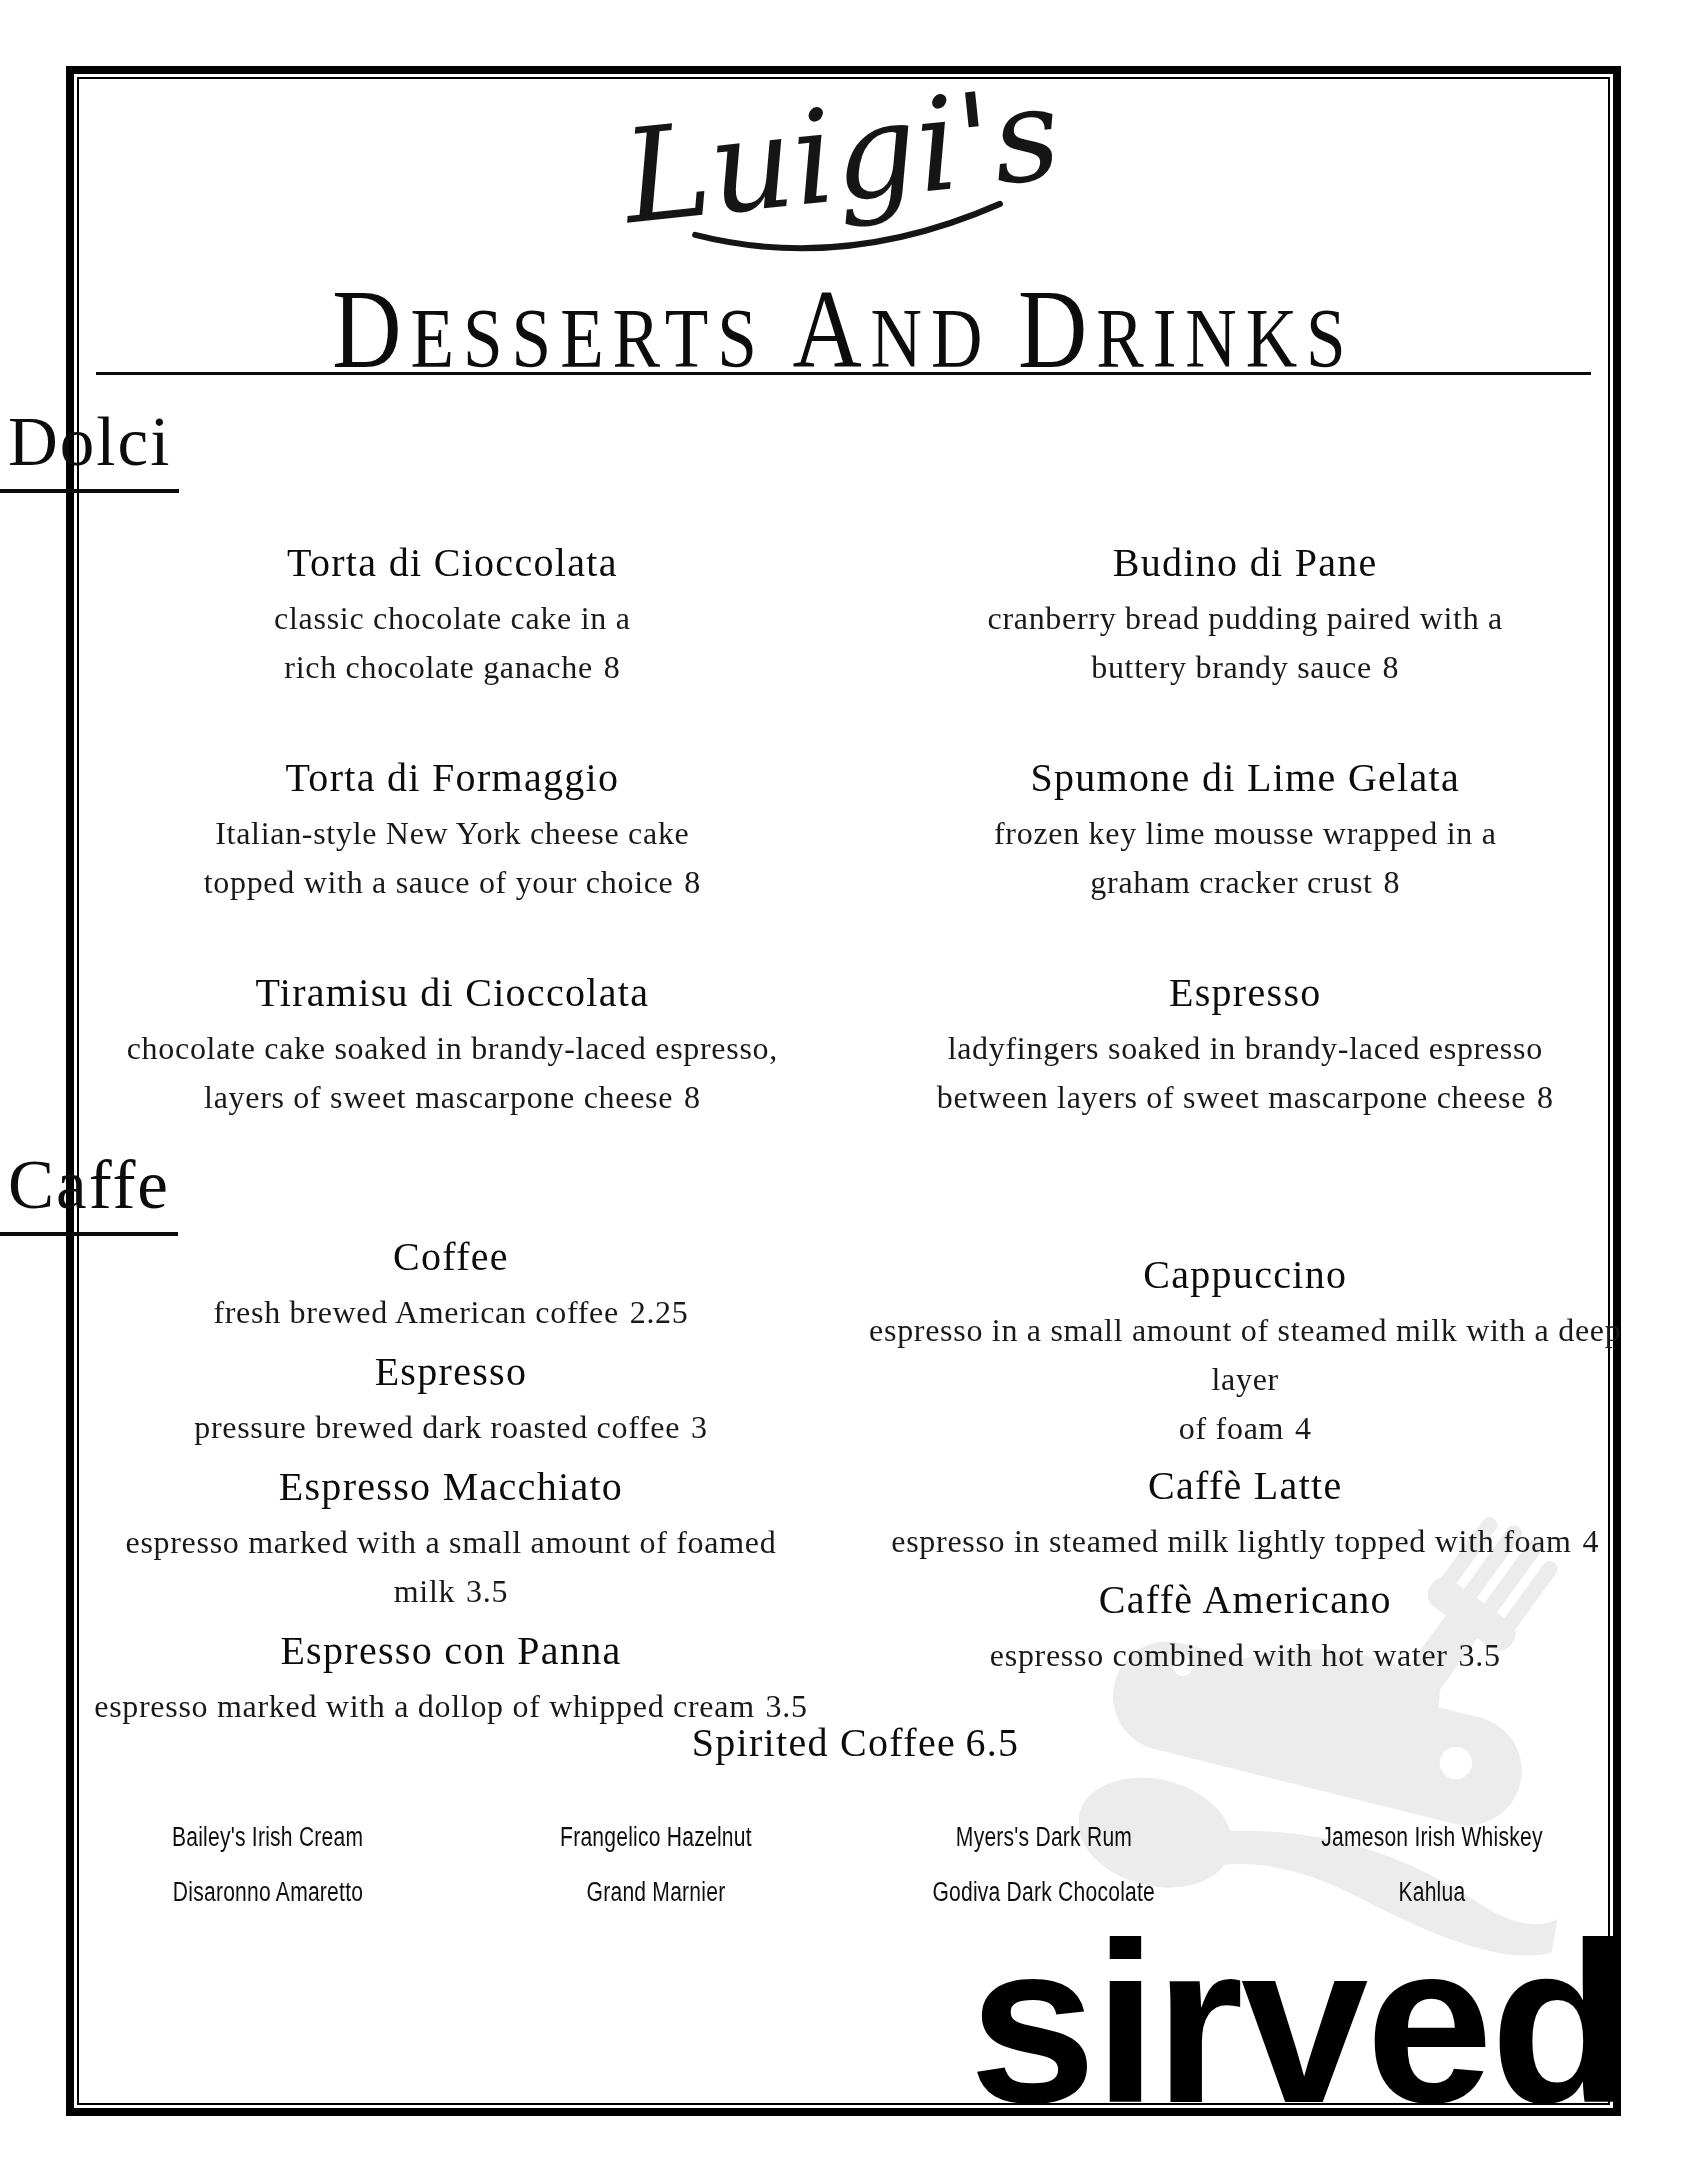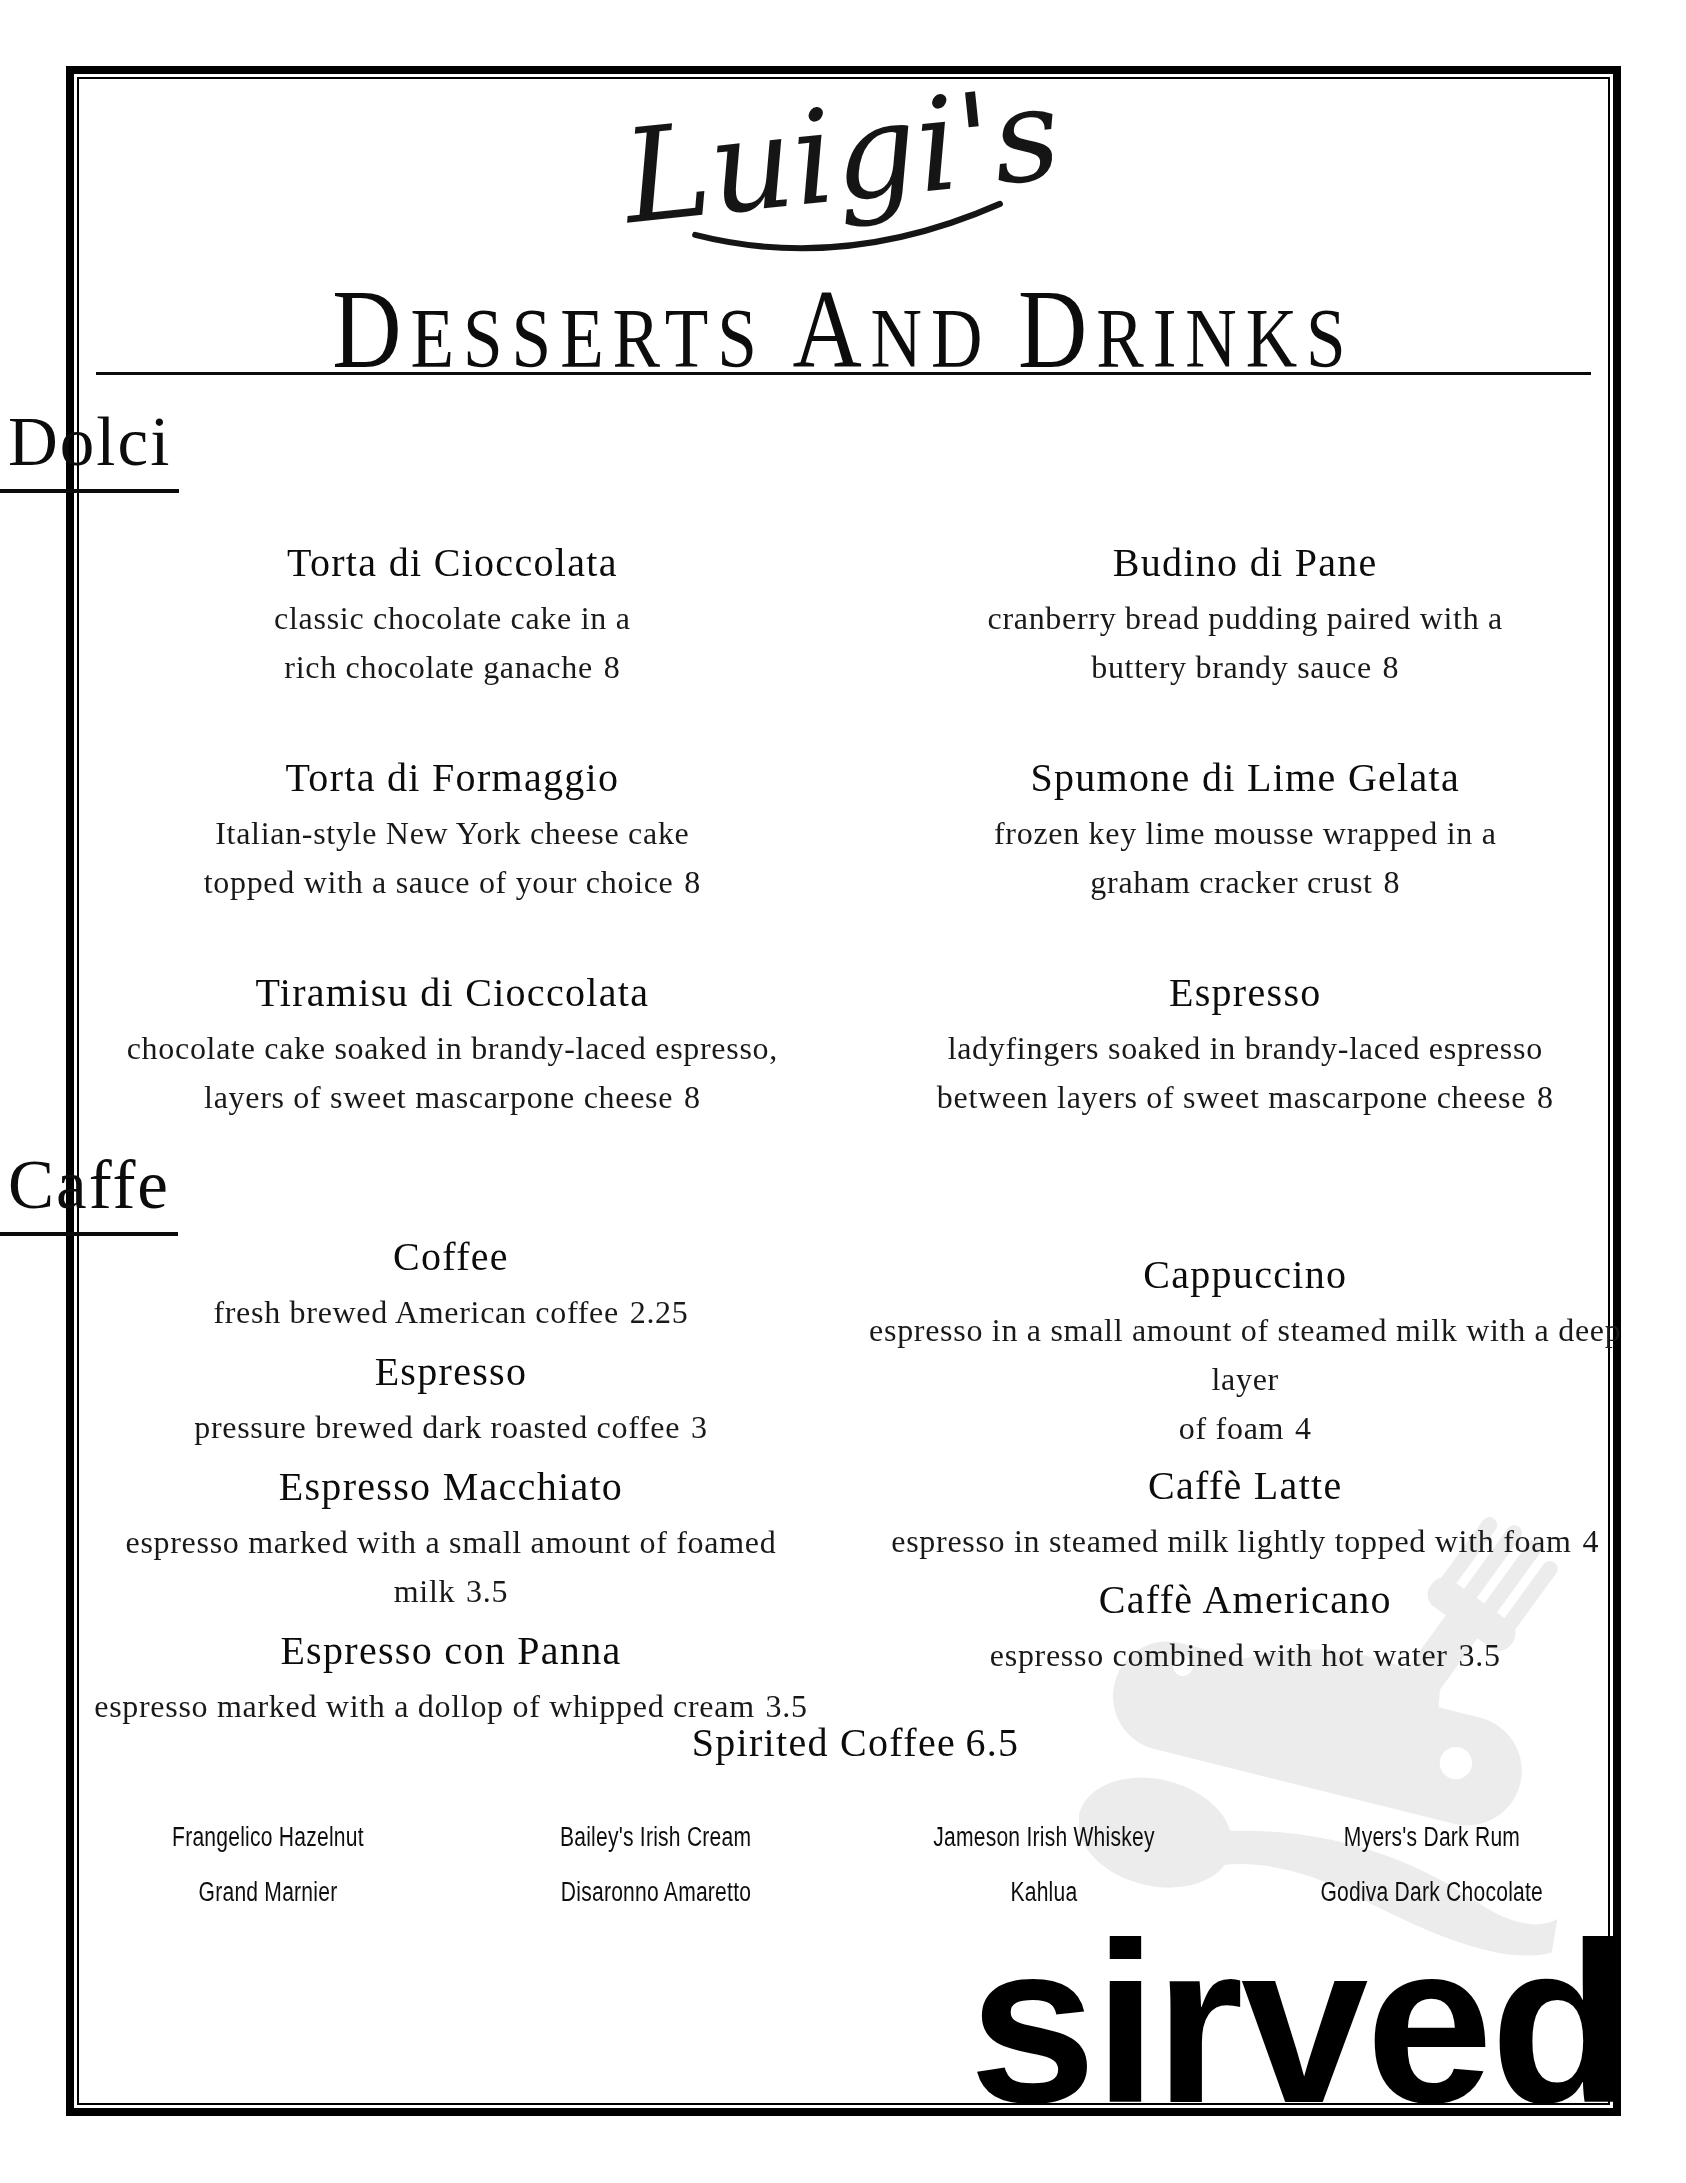--- a/index.html
+++ b/index.html
@@ -267,36 +267,36 @@
 
     </div>
 
     <div class="spirited-title">
       <span>Spirited Coffee</span><span class="spirited-price">6.5</span>
     </div>
 
     <div class="liquor-grid">
 
       <div class="liquor-col">
+        <div class="liquor-item"><span class="lt">Bailey's Irish Cream</span></div>
+        <div class="liquor-item"><span class="lt">Disaronno Amaretto</span></div>
+      </div>
+
+      <div class="liquor-col">
         <div class="liquor-item"><span class="lt">Frangelico Hazelnut</span></div>
         <div class="liquor-item"><span class="lt">Grand Marnier</span></div>
       </div>
 
       <div class="liquor-col">
-        <div class="liquor-item"><span class="lt">Bailey's Irish Cream</span></div>
-        <div class="liquor-item"><span class="lt">Disaronno Amaretto</span></div>
+        <div class="liquor-item"><span class="lt">Myers's Dark Rum</span></div>
+        <div class="liquor-item"><span class="lt">Godiva Dark Chocolate</span></div>
       </div>
 
       <div class="liquor-col">
         <div class="liquor-item"><span class="lt">Jameson Irish Whiskey</span></div>
         <div class="liquor-item"><span class="lt">Kahlua</span></div>
       </div>
 
-      <div class="liquor-col">
-        <div class="liquor-item"><span class="lt">Myers's Dark Rum</span></div>
-        <div class="liquor-item"><span class="lt">Godiva Dark Chocolate</span></div>
-      </div>
-
     </div>
 
   </div>
 </div>
 
 
 </body></html>

